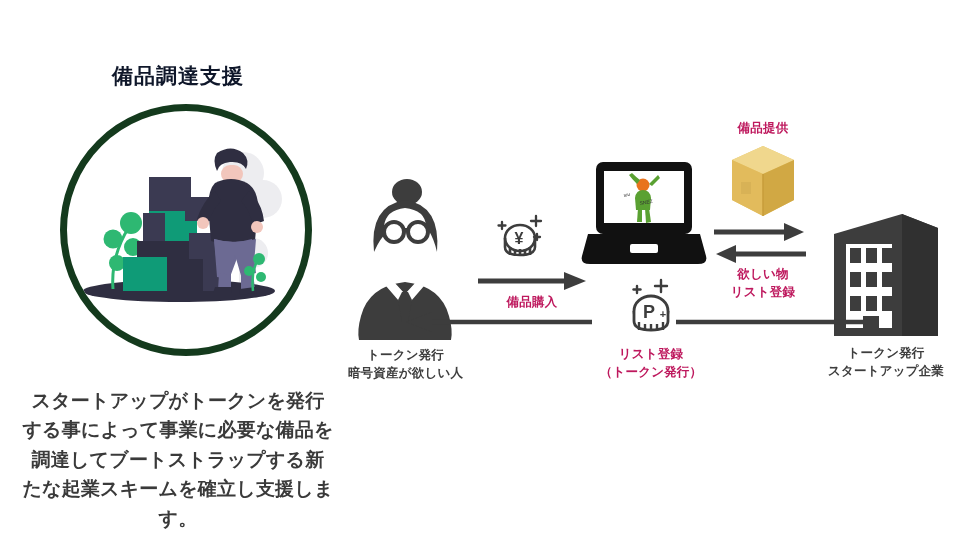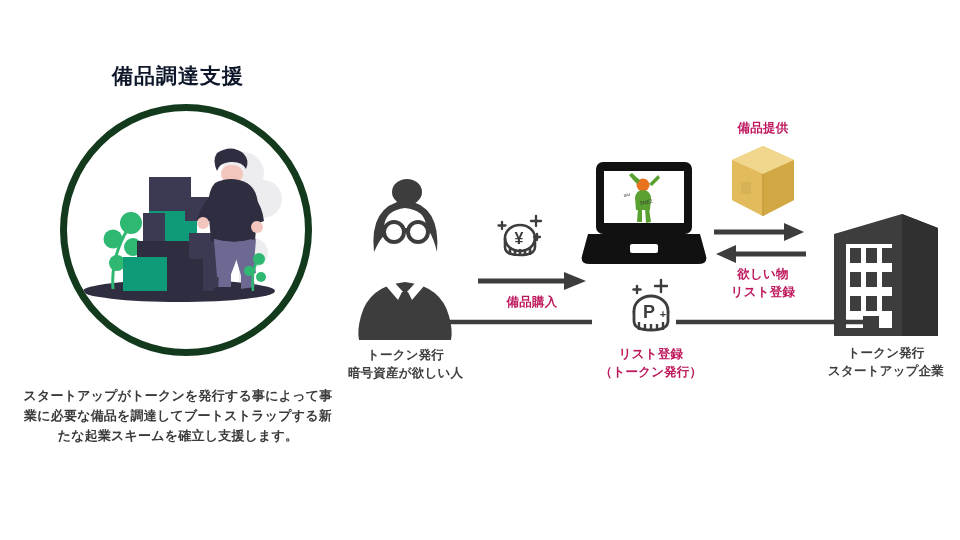--- a/index.html
+++ b/index.html
@@ -17,21 +17,21 @@
     font-size:21px;font-weight:bold;color:#0f172a;letter-spacing:1px;
     white-space:nowrap;
   }
   #circle-illus{
     position:absolute;left:42px;top:42px;width:238px;height:238px;
     border-radius:50%;border:7px solid #143a1d;background:#ffffff;
     overflow:hidden;
   }
   #panel-caption{
     position:absolute;left:4px;top:324px;width:312px;text-align:center;
-    font-size:13px;font-weight:bold;color:#3a3a3a;line-height:1.55;
+    font-size:19px;font-weight:bold;color:#3a3a3a;line-height:1.55;
     letter-spacing:0.2px;
   }
 
   
   #diagram{position:absolute;left:340px;top:120px;width:620px;height:300px;}
 
   .node{position:absolute;}
   .node-label{
     position:absolute;text-align:center;font-size:12.5px;font-weight:bold;
     color:#3d3d3d;line-height:1.45;white-space:pre-line;letter-spacing:0.2px;

